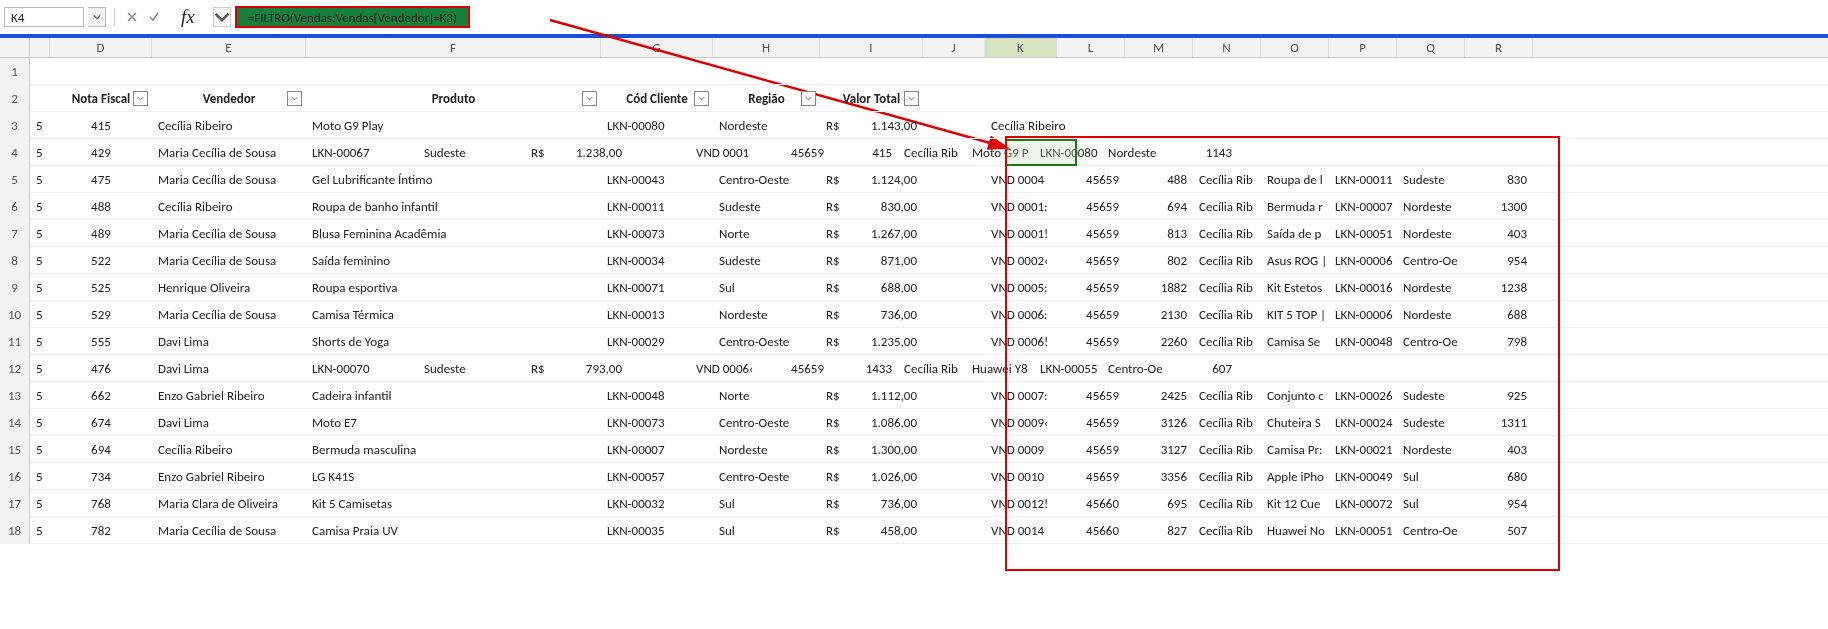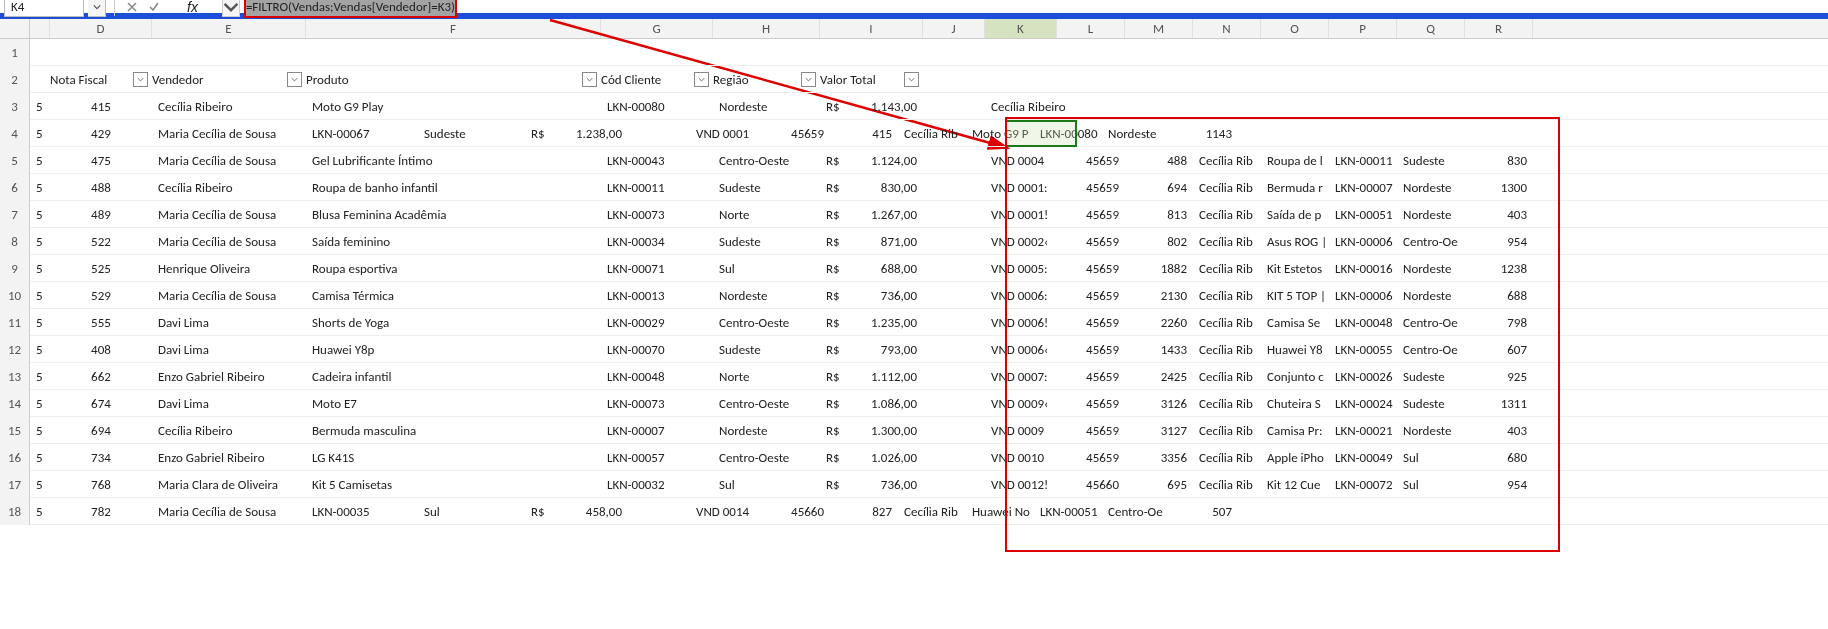--- a/index.html
+++ b/index.html
@@ -1,36 +1,36 @@
 <!DOCTYPE html>
 <html><head>
 <meta charset="utf-8">
 <style>
 *{margin:0;padding:0;box-sizing:border-box;font-family:Calibri,Arial,sans-serif;font-size:13px;color:#222;}
 body{background:#fff;width:1828px;height:629px;overflow:hidden;position:relative;}
-.fbar{display:flex;align-items:center;height:19px;border-bottom:6px solid #1d4ed8;background:#fff;padding:0 4px;gap:4px;}
+.fbar{display:flex;align-items:center;height:38px;border-bottom:4px solid #1d4ed8;background:#fff;padding:0 4px;gap:4px;}
 .namebox{width:80px;height:20px;border:1px solid #bbb;display:flex;align-items:center;padding:0 6px;background:#fff;}
 .nb-drop{width:18px;height:20px;border:1px solid #bbb;border-left:0;display:flex;align-items:center;justify-content:center;background:#f5f5f5;}
 .nb-drop svg{width:8px;height:8px;}
 .sep{width:1px;height:18px;background:#ccc;margin:0 4px;}
 .fxbtn{width:18px;height:18px;display:flex;align-items:center;justify-content:center;}
 .fxbtn svg{width:12px;height:12px;}
-.fx{font-style:italic;font-family:Liberation Sans, sans-serif;font-size:14px;margin:0 20px;}
+.fx{font-style:italic;font-family:Liberation Serif, serif;font-size:19px;margin:0 14px;}
 .formula-wrap{position:relative;flex:0 0 auto;}
-.formula{border:2px solid #d00;padding:0 0;height:22px;display:flex;align-items:center;background:#a3a3a3;font-family:Consolas,monospace;font-size:13px;}
+.formula{border:2px solid #d00;padding:0 11px;height:22px;display:flex;align-items:center;background:#15803d;font-family:Consolas,monospace;font-size:13px;}
 .fdrop{width:18px;height:20px;border:1px solid #ccc;display:flex;align-items:center;justify-content:center;background:#f5f5f5;margin-left:0;}
 .arrow{position:absolute;top:18px;left:230px;pointer-events:none;}
 .colhdr{display:flex;height:20px;border-bottom:1px solid #ccc;background:#f3f3f3;}
 .rowhdr{width:30px;text-align:center;border-right:1px solid #ccc;background:#f3f3f3;display:flex;align-items:center;justify-content:center;color:#555;}
 .ch{border-right:1px solid #e0e0e0;display:flex;align-items:center;justify-content:center;color:#555;background:#f3f3f3;}
 .ch.active{background:#d5e3c0;}
 .grid{position:relative;}
 .row{display:flex;height:27px;border-bottom:1px solid #eee;}
 .row .rowhdr{height:27px;}
-.hdrrow .tblh{font-weight:normal;display:flex;align-items:center;justify-content:flex-start;position:relative;}
+.hdrrow .tblh{font-weight:bold;display:flex;align-items:center;justify-content:center;position:relative;}
 .drop{position:absolute;right:4px;width:15px;height:15px;border:1px solid #888;background:#fff;display:flex;align-items:center;justify-content:center;}
 .drop svg{width:7px;height:7px;}
 .c{display:flex;align-items:center;padding:0 6px;overflow:hidden;white-space:nowrap;}
 .cr{justify-content:flex-end;}
 .cc{justify-content:center;}
 .wB{width:20px;}
 .wD{width:102px;}
 .wE{width:154px;}
 .wF{width:295px;}
 .wG{width:112px;}
@@ -365,23 +365,22 @@
       <div class="c wM cr">2260</div>
       <div class="c wN">Cecília Rib</div>
       <div class="c wO">Camisa Se</div>
       <div class="c wP">LKN-00048</div>
       <div class="c wQ">Centro-Oe</div>
       <div class="c wR cr">798</div>
     </div>
     <div class="row">
       <div class="rowhdr">12</div>
       <div class="c wB">5</div>
-      <div class="c wD cc">408</div>
+      <div class="c wD cc">476</div>
       <div class="c wE">Davi Lima</div>
-      <div class="c wF">Huawei Y8p</div>
       <div class="c wG">LKN-00070</div>
       <div class="c wH">Sudeste</div>
       <div class="c wI" style="justify-content:space-between">
         <span>R$</span>
         <span>793,00</span>
       </div>
       <div class="c wJ"></div>
       <div class="c wK">VND 0006‹</div>
       <div class="c wL cr">45659</div>
       <div class="c wM cr">1433</div>
@@ -499,20 +498,21 @@
       <div class="c wO">Kit 12 Cue</div>
       <div class="c wP">LKN-00072</div>
       <div class="c wQ">Sul</div>
       <div class="c wR cr">954</div>
     </div>
     <div class="row">
       <div class="rowhdr">18</div>
       <div class="c wB">5</div>
       <div class="c wD cc">782</div>
       <div class="c wE">Maria Cecília de Sousa</div>
+      <div class="c wF">Camisa Praia UV</div>
       <div class="c wG">LKN-00035</div>
       <div class="c wH">Sul</div>
       <div class="c wI" style="justify-content:space-between">
         <span>R$</span>
         <span>458,00</span>
       </div>
       <div class="c wJ"></div>
       <div class="c wK">VND 0014</div>
       <div class="c wL cr">45660</div>
       <div class="c wM cr">827</div>

